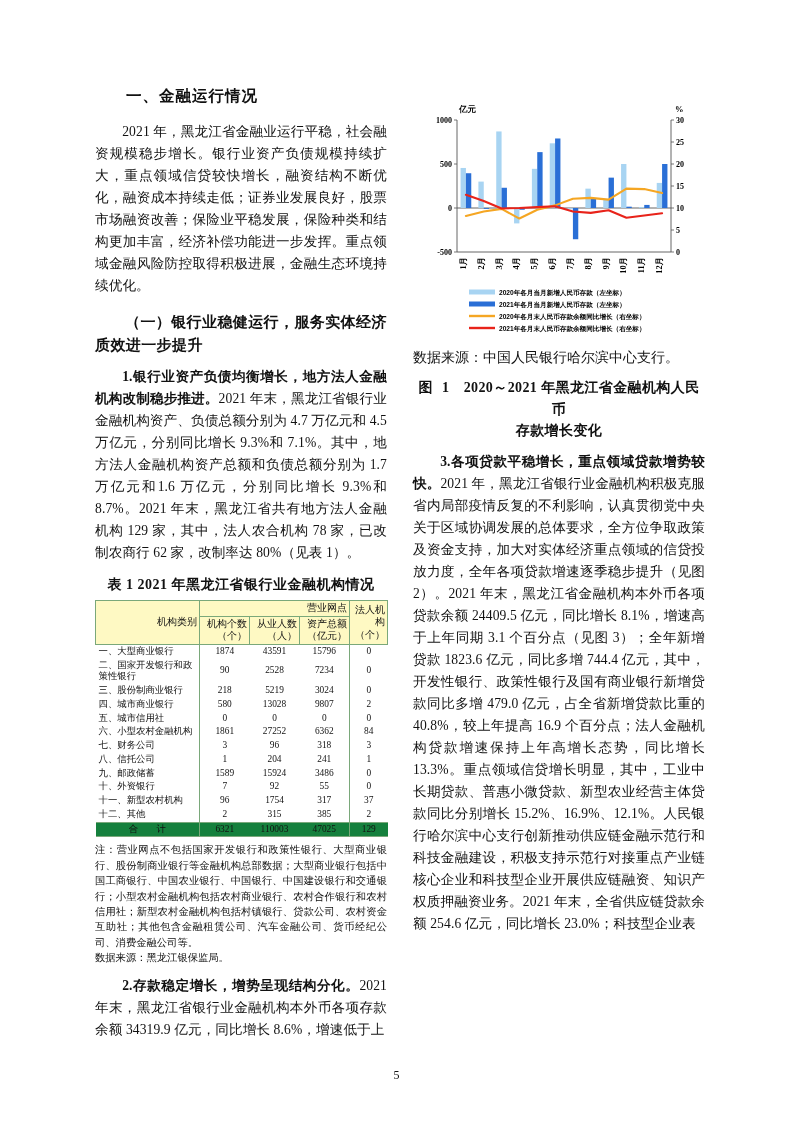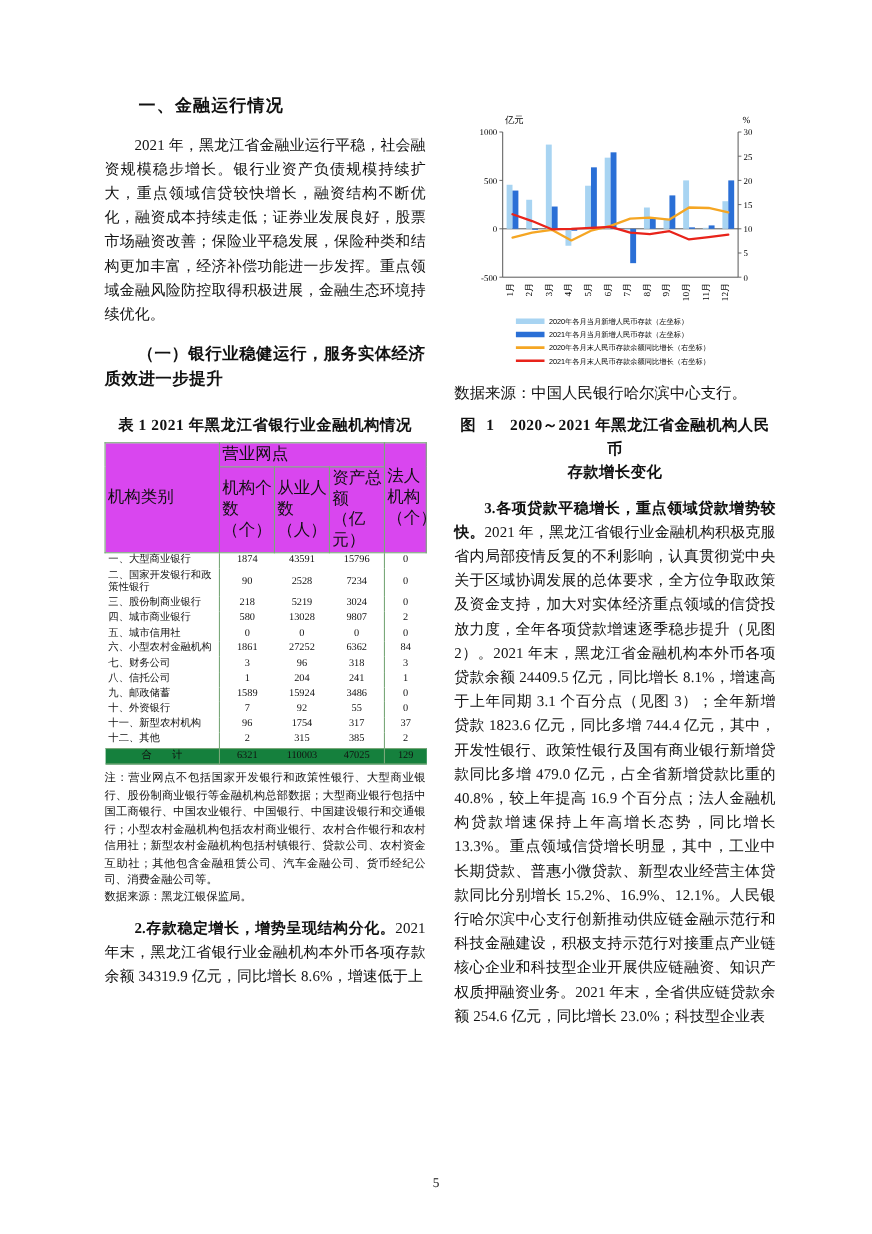--- a/index.html
+++ b/index.html
@@ -65,24 +65,24 @@
     width:292px;
     font-size:9.4px;
     table-layout:fixed;
   }
   table.inst th,table.inst td{
     border:0.8px solid #7aa87a;
     padding:1px 2px;
     line-height:1.25;
   }
   table.inst thead th{
-    background:#d946ef;
-    text-align:left;
+    background:#fef9c3;
+    text-align:right;
     font-weight:normal;
-    font-size:15px;
+    font-size:10px;
   }
   table.inst td.lbl{
     text-align:left;
     padding-left:3px;
     border-left:none;
     border-right:0.8px solid #7aa87a;
   }
   table.inst td.num{text-align:center;}
   table.inst tr.total td{
     background:#15803d;
@@ -107,21 +107,21 @@
   }
   .note .src{display:block;}
 
   
   .figure{
     margin:14px 0 0 0;
     width:292px;
   }
   .chart-box{
     position:relative;
-    width:292px;height:245px;
+    width:292px;height:245px;font-weight:bold;
   }
   .chart-svg{display:block;}
   .fig-source{
     font-size:14px;
     margin-top:4px;
   }
   .fig-caption{
     font-size:14px;font-weight:bold;
     text-align:center;
     line-height:1.55;
@@ -145,20 +145,21 @@
   <div class="columns">
 
     <div class="col">
 
       <h2 class="section">一、金融运行情况</h2>
 
       <p class="indent">2021 年，黑龙江省金融业运行平稳，社会融资规模稳步增长。银行业资产负债规模持续扩大，重点领域信贷较快增长，融资结构不断优化，融资成本持续走低；证券业发展良好，股票市场融资改善；保险业平稳发展，保险种类和结构更加丰富，经济补偿功能进一步发挥。重点领域金融风险防控取得积极进展，金融生态环境持续优化。</p>
 
       <h3 class="subsection">（一）银行业稳健运行，服务实体经济质效进一步提升</h3>
 
+      <p class="indent"><span class="run-head">1.银行业资产负债均衡增长，地方法人金融机构改制稳步推进。</span><span>2021 年末，黑龙江省银行业金融机构资产、负债总额分别为 4.7 万亿元和 4.5 万亿元，分别同比增长 9.3%和 7.1%。其中，地方法人金融机构资产总额和负债总额分别为 1.7 万亿元和1.6 万亿元，分别同比增长 9.3%和 8.7%。2021 年末，黑龙江省共有地方法人金融机构 129 家，其中，法人农合机构 78 家，已改制农商行 62 家，改制率达 80%（见表 1）。</span></p>
 
       <div class="table-title">表 1   2021 年黑龙江省银行业金融机构情况</div>
 
       <table class="inst">
         <colgroup>
           <col style="width:104px">
             <col style="width:50px">
           <col style="width:50px">
             <col style="width:50px">
             <col style="width:38px">

